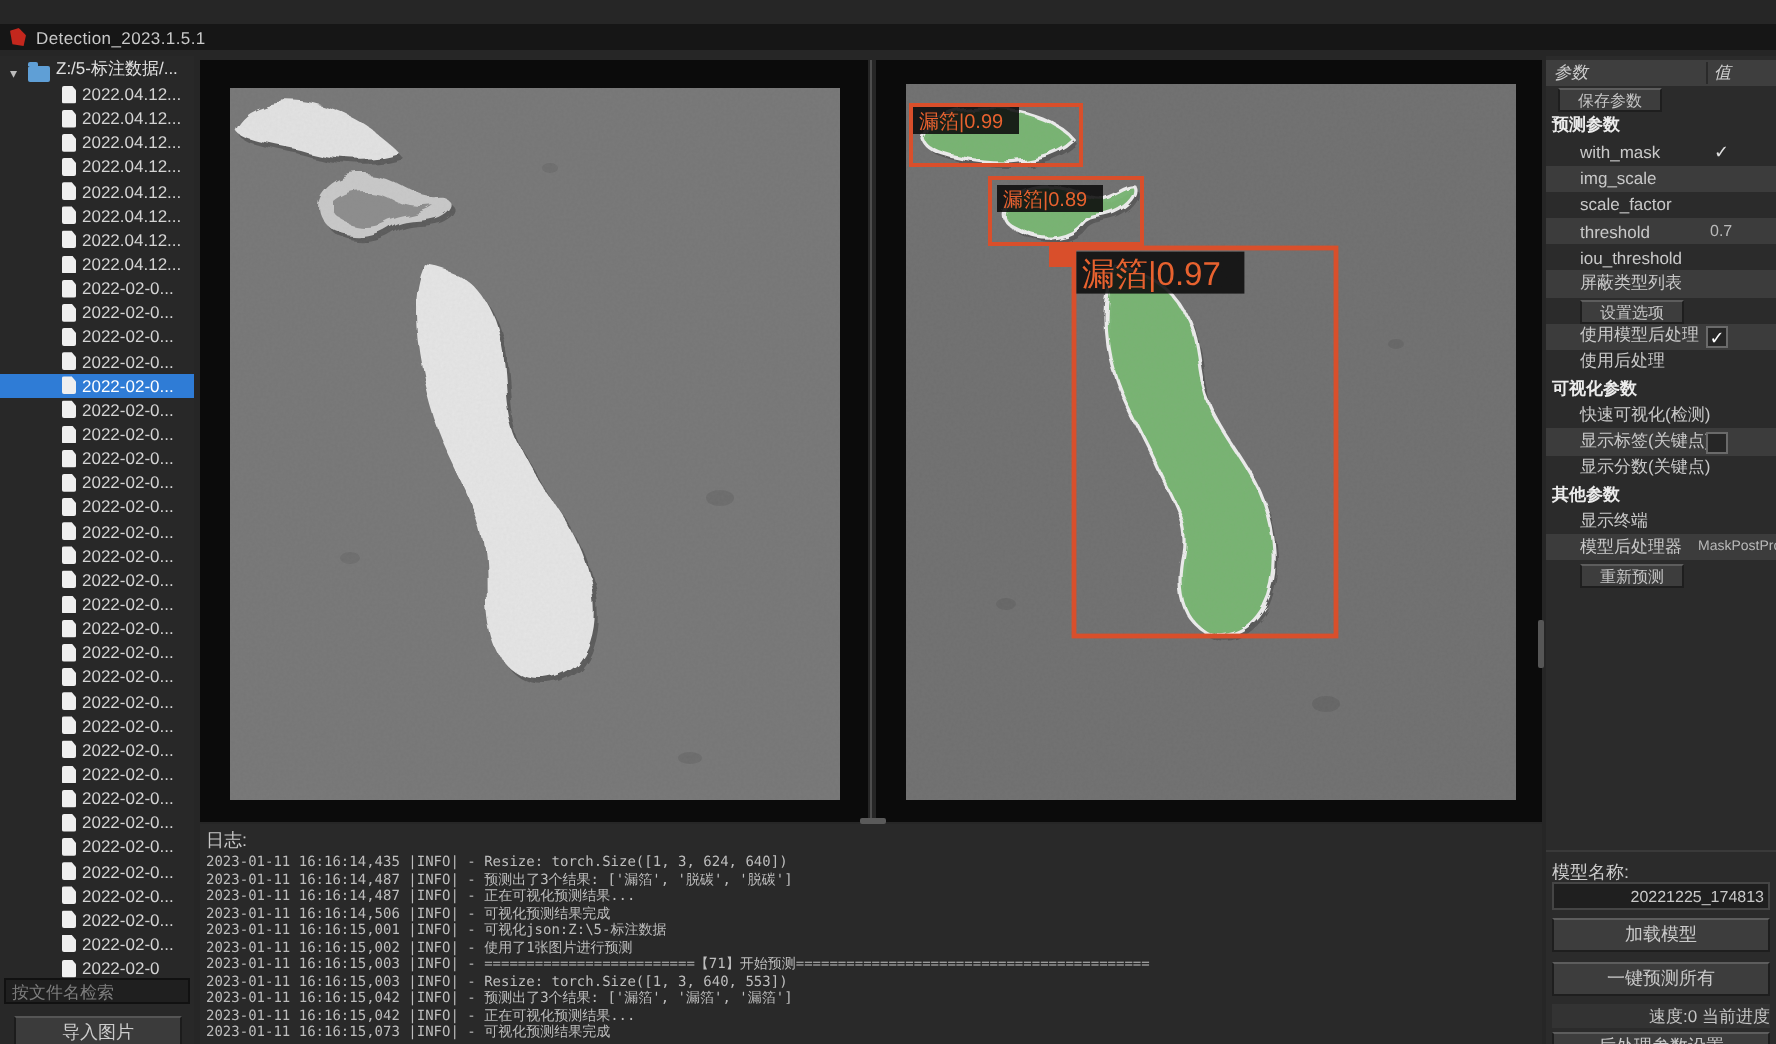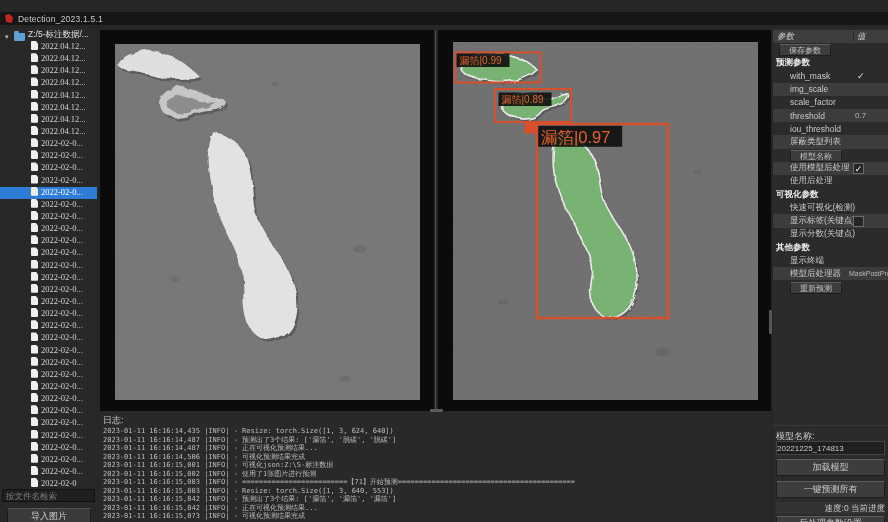--- a/index.html
+++ b/index.html
@@ -18,22 +18,22 @@
   .menu-item{padding:0 9px;height:15px;line-height:15px;}
 
   
   .sidebar{position:absolute;left:0;top:28px;width:97px;height:494px;background:#282828;}
   .tree{position:absolute;left:0;top:0;width:97px;height:461px;overflow:hidden;}
   .tree-root{display:flex;align-items:flex-end;height:13px;font-size:8.5px;color:#e0e0e0;
              padding-left:5px;gap:3px;white-space:nowrap;}
   .arrow{font-size:7px;color:#bbb;width:6px;}
   .folder-icon{width:11px;height:8px;background:#5f9fd6;border-radius:1px;position:relative;flex:0 0 auto;}
   .folder-icon::before{content:"";position:absolute;top:-2px;left:0;width:5px;height:2px;background:#5f9fd6;border-radius:1px 1px 0 0;}
-  .tree-item{display:flex;height:12.15px;font-size:8.5px;color:#d4d4d4;
-             padding-left:31px;gap:3px;white-space:nowrap;overflow:hidden;font-family:Liberation Serif, serif;}
+  .tree-item{display:flex;align-items:center;height:12.15px;font-size:8.5px;color:#d4d4d4;
+             padding-left:31px;gap:3px;white-space:nowrap;overflow:hidden;}
   .tree-item.selected{background:#2f7cd6;color:#fff;}
   .file-icon{width:7px;height:9px;background:#efefef;border-radius:1px;flex:0 0 auto;
              clip-path:polygon(0 0,70% 0,100% 28%,100% 100%,0 100%);}
   .search{position:absolute;left:2px;top:461px;width:93px;height:13px;background:#1f1f1f;
           border:1px solid #111;color:#bbb;font-size:8.5px;padding:0 3px;font-family:"Liberation Sans",sans-serif;}
   .search::placeholder{color:#7d7d7d;}
   .import-btn{position:absolute;left:7px;top:480px;width:84px;height:16px;background:#3b3b3b;
               border:1px solid #1c1c1c;border-top-color:#555;color:#ccc;font-size:9px;padding-top:1px;
               font-family:"Liberation Sans",sans-serif;}
 
@@ -73,21 +73,21 @@
               border:1px solid #6a6a6a;font-size:9px;line-height:10px;text-align:center;color:#fff;}
   .p-section{height:13.2px;line-height:13.2px;font-size:8.5px;font-weight:bold;color:#ececec;padding-left:3px;}
   .p-btnrow{height:13.2px;display:flex;align-items:flex-end;padding-left:6px;}
   .p-btnrow.indent{padding-left:17px;}
   .p-btn{height:12px;background:#3d3d3d;border:1px solid #1e1e1e;border-top-color:#5d5d5d;
          color:#c5c5c5;font-size:8px;padding:0 9px;font-family:"Liberation Sans",sans-serif;}
 
   .model-divider{position:absolute;left:0;top:397px;width:115px;height:1px;background:#3a3a3a;}
   .model-label{position:absolute;left:3px;top:402px;font-size:9px;color:#ccc;}
   .model-name{position:absolute;left:3px;top:413px;width:109px;height:14px;background:#1f1f1f;
-              border:1px solid #454545;font-size:8px;color:#c9c9c9;text-align:left;
+              border:1px solid #454545;font-size:8px;color:#c9c9c9;text-align:right;
               padding:2px 2px 0 0;overflow:hidden;white-space:nowrap;}
   .mbtn{position:absolute;left:3px;width:109px;height:17px;background:#3d3d3d;
         border:1px solid #1e1e1e;border-top-color:#5d5d5d;color:#c9c9c9;font-size:9px;
         font-family:Liberation Sans, sans-serif;}
   .btn-load{top:431px;}
   .btn-predict{top:453px;}
   .speed{position:absolute;left:3px;top:474px;width:109px;height:12px;background:#333;
          font-size:8.5px;color:#c5c5c5;text-align:right;line-height:12px;overflow:hidden;white-space:nowrap;}
   .btn-bottom{top:488px;height:18px;padding-bottom:8px;}
 </style>
@@ -376,21 +376,21 @@
         </div>
         <div class="p-row">
           <span>iou_threshold</span>
           <span class="p-value"></span>
         </div>
         <div class="p-row hl">
           <span>屏蔽类型列表</span>
           <span class="p-value"></span>
         </div>
         <div class="p-btnrow indent">
-          <button class="p-btn">模型名称</button>
+          <button class="p-btn">设置选项</button>
         </div>
         <div class="p-row hl">
           <span>使用模型后处理</span>
           <span class="p-checkbox">✓</span>
         </div>
         <div class="p-row">
           <span>使用后处理</span>
           <span class="p-value"></span>
         </div>
         <div class="p-section">可视化参数</div>

